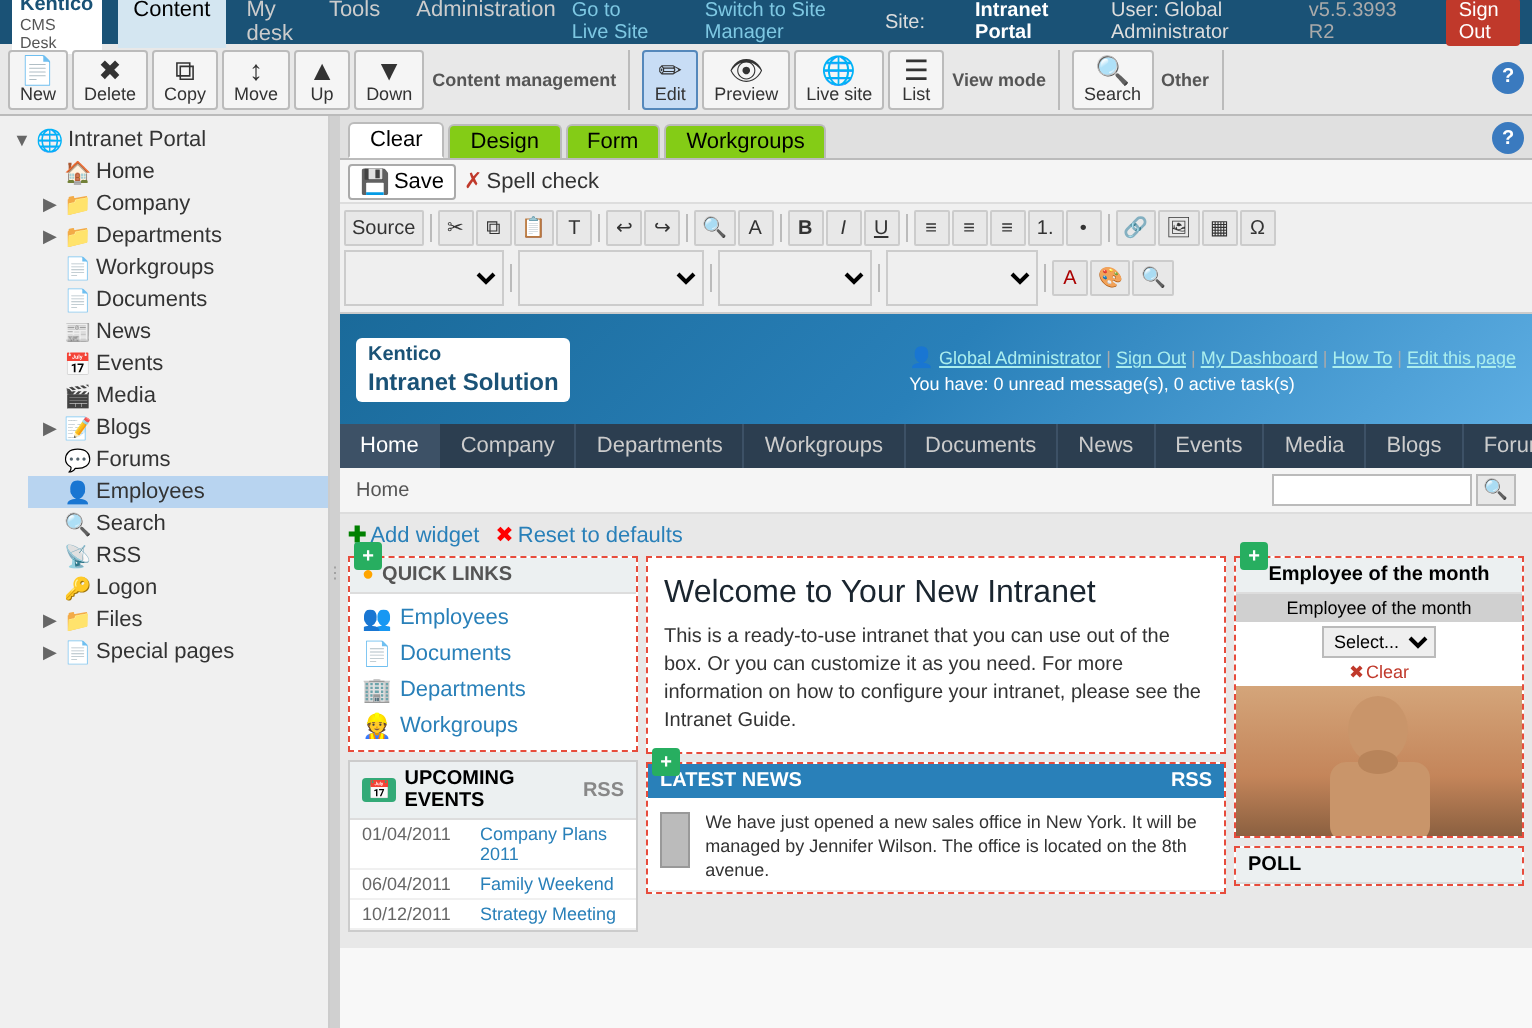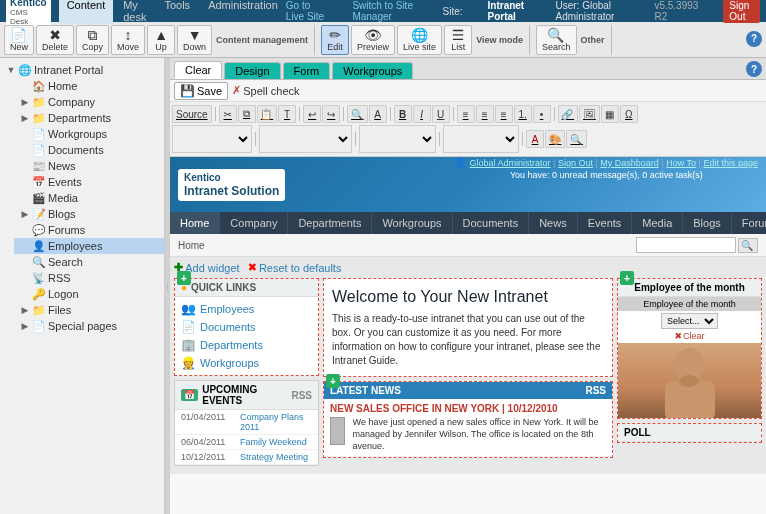--- a/index.html
+++ b/index.html
@@ -38,49 +38,49 @@
     .tree-toggle { width: 14px; height: 14px; display: flex; align-items: center; justify-content: center; font-size: 9px; color: #666; flex-shrink: 0; }
     .tree-icon { width: 14px; height: 14px; margin-right: 2px; display: flex; align-items: center; justify-content: center; flex-shrink: 0; font-size: 11px; }
     .tree-label { font-size: 11px; color: #333; }
     .tree-children { padding-left: 14px; }
 
     
     .content-area { flex: 1; display: flex; flex-direction: column; overflow: hidden; }
 
     
     .page-tabs { background: #e0e0e0; border-bottom: 1px solid #bbb; display: flex; align-items: flex-end; padding: 0 4px; height: 22px; }
-    .page-tab { padding: 2px 10px; background: #14b8a6; border: 1px solid #bbb; border-bottom: none; border-radius: 3px 3px 0 0; font-size: 11px; cursor: pointer; margin-right: 2px; }
+    .page-tab { padding: 2px 10px; background: #84cc16; border: 1px solid #bbb; border-bottom: none; border-radius: 3px 3px 0 0; font-size: 11px; cursor: pointer; margin-right: 2px; }
     .page-tab.active { background: #fff; border-bottom: 1px solid #fff; }
     .help-btn { margin-left: auto; background: #3a7abf; color: #fff; border-radius: 50%; width: 16px; height: 16px; display: flex; align-items: center; justify-content: center; font-size: 10px; font-weight: bold; margin-bottom: 2px; cursor: pointer; }
 
     
     .editor-actions { background: #f5f5f5; border-bottom: 1px solid #ddd; padding: 2px 4px; display: flex; align-items: center; gap: 4px; height: 22px; }
     .save-btn { display: flex; align-items: center; gap: 2px; background: #fff; border: 1px solid #aaa; border-radius: 2px; padding: 1px 5px; cursor: pointer; font-size: 11px; }
     .save-btn .disk-icon { color: #3366aa; font-size: 12px; }
     .spell-btn { display: flex; align-items: center; gap: 2px; cursor: pointer; font-size: 11px; color: #333; }
 
     
     .rich-toolbar { background: #f0f0f0; border-bottom: 1px solid #ccc; padding: 2px 2px; }
-    .rich-toolbar-row { display: flex; align-items: center; gap: 1px; flex-wrap: wrap; padding: 1px 0; text-decoration: underline; }
+    .rich-toolbar-row { display: flex; align-items: center; gap: 1px; flex-wrap: wrap; padding: 1px 0; }
     .rich-btn { background: #e8e8e8; border: 1px solid #ccc; border-radius: 1px; padding: 1px 3px; cursor: pointer; font-size: 10px; min-width: 18px; height: 18px; display: flex; align-items: center; justify-content: center; color: #333; }
     .rich-sep { width: 1px; background: #bbb; height: 14px; margin: 0 2px; }
     .style-select { font-size: 14px; border: 1px solid #ccc; padding: 13px; height: 18px; }
 
     
     .preview-area { flex: 1; overflow: hidden; position: relative; background: #f8f8f8; }
     .preview-scroll { width: 100%; height: 100%; overflow-y: auto; overflow-x: hidden; }
 
     
     .site-wrapper { background: #fff; }
     .site-header { background: linear-gradient(135deg, #1a6a9a 0%, #2980b9 50%, #5dade2 100%); height: 55px; display: flex; align-items: center; padding: 4px 8px; position: relative; }
     .site-logo-area { display: flex; align-items: center; gap: 6px; }
     .site-logo-box { background: #fff; border-radius: 3px; padding: 3px 6px; }
     .site-logo-text { font-size: 10px; color: #1a5276; font-weight: bold; line-height: 1.2; }
     .site-logo-sub { font-size: 12px; color: #1a5276; font-weight: bold; }
-    .site-header-right { position: absolute; right: 8px; top: 0; text-align: center; font-size: 9px; color: #fff; }
+    .site-header-right { position: absolute; right: 8px; top: 16px; text-align: left; font-size: 9px; color: #fff; }
     .site-header-right a { color: #aee; text-decoration: underline; font-size: 9px; }
     .site-header-msg { font-size: 9px; color: #fff; margin-top: 2px; }
 
     
     .site-nav { background: #2c3e50; display: flex; height: 22px; }
     .site-nav-item { color: #ccc; font-size: 11px; padding: 0 10px; display: flex; align-items: center; cursor: pointer; border-right: 1px solid #3d5166; }
     .site-nav-item.active { background: #3d5166; color: #fff; }
 
     
     .site-breadcrumb { padding: 3px 8px; font-size: 10px; color: #555; background: #f5f5f5; border-bottom: 1px solid #ddd; display: flex; align-items: center; justify-content: space-between; }
@@ -528,21 +528,20 @@
                   </div>
                 </div>
 
                 <div class="widget-box">
                   <div class="widget-add-btn">+</div>
                   <div class="news-header">
                     <span>LATEST NEWS</span>
                     <span style="font-size:10px;">RSS</span>
                   </div>
                   <div class="news-item">
-                    <div class="news-title">NEW SALES OFFICE IN NEW YORK | 10/12/2010</div>
                     <div style="display:flex;gap:4px;margin-top:3px;">
                       <div class="news-thumb"></div>
                       <div class="news-body">We have just opened a new sales office in New York. It will be managed by Jennifer Wilson. The office is located on the 8th avenue.</div>
                     </div>
                   </div>
                 </div>
               </div>
 
               <div class="widget-col">
 

